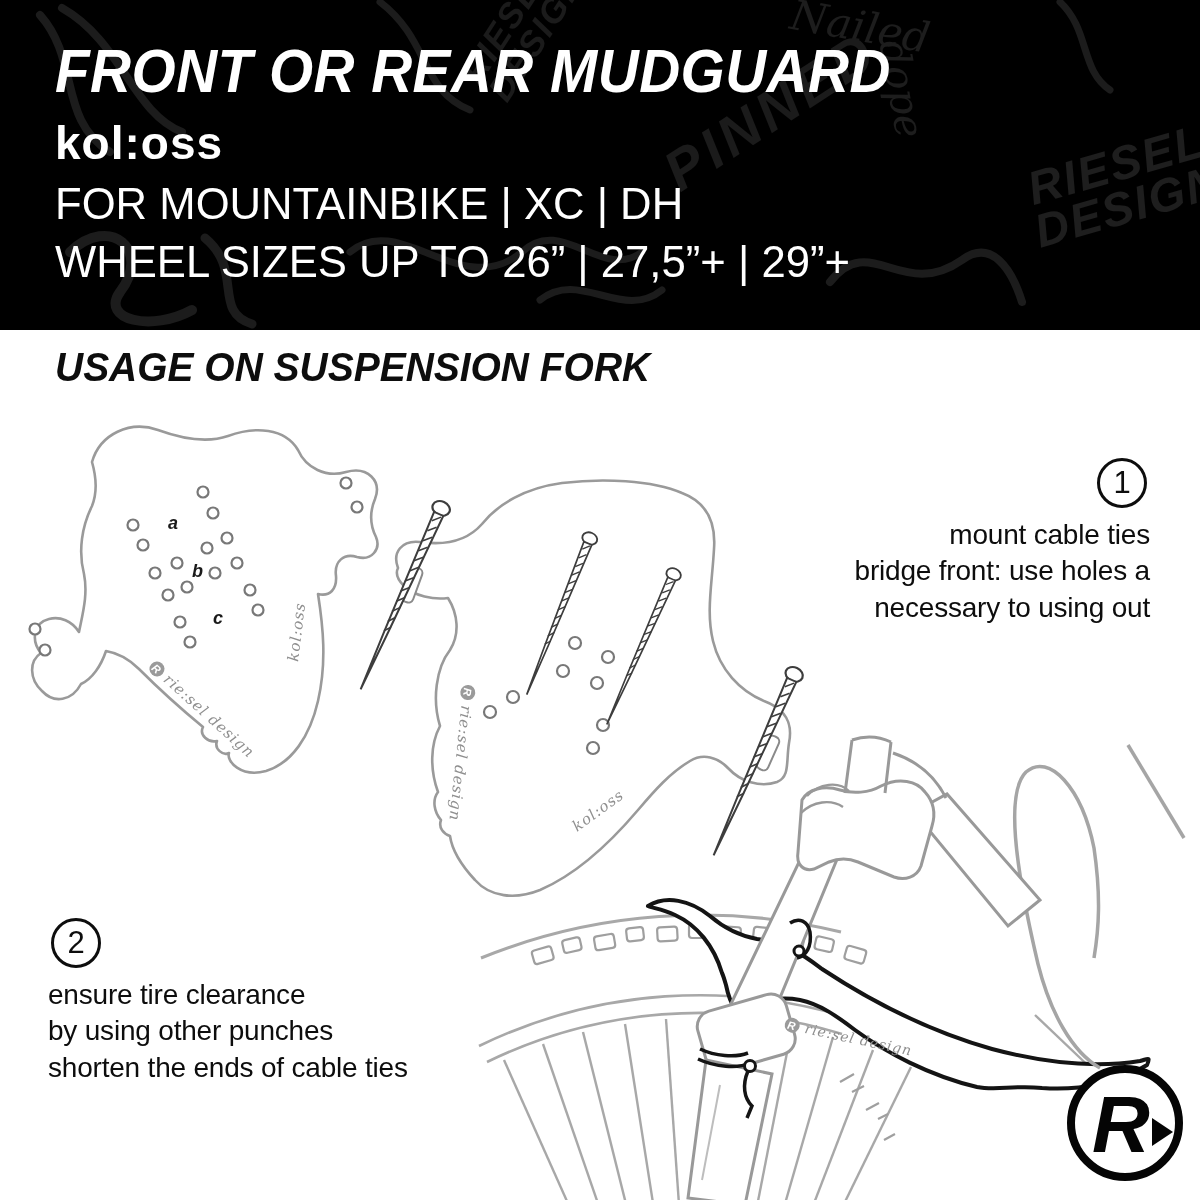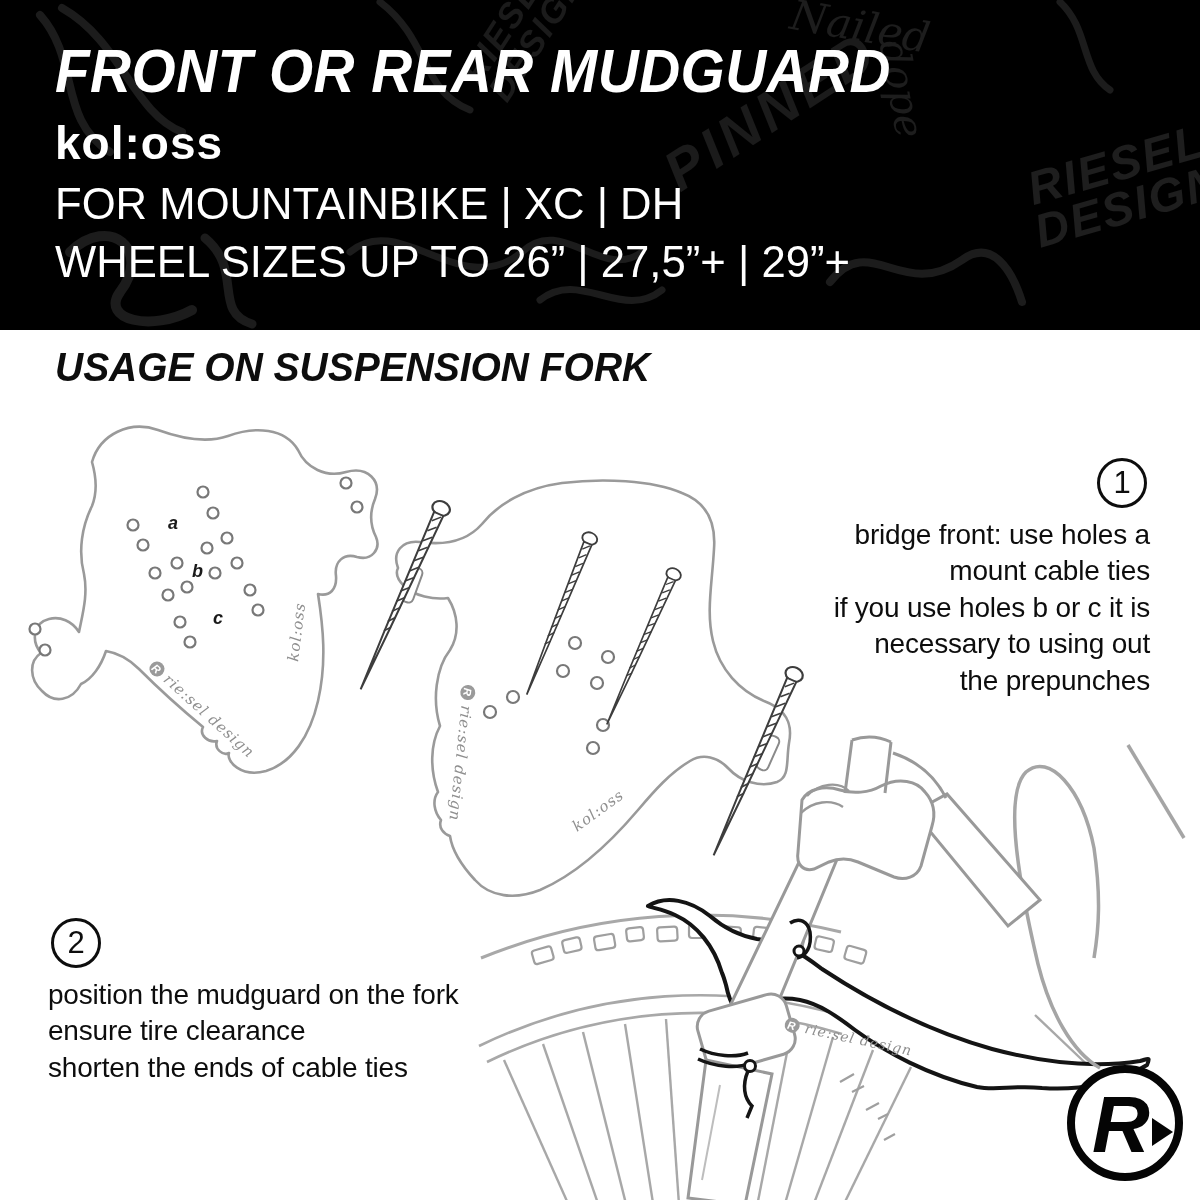--- a/index.html
+++ b/index.html
@@ -278,33 +278,31 @@
       <use href="#tie" transform="translate(676,569) rotate(24) scale(0.83)"></use>
       <use href="#tie" transform="translate(797,668) rotate(24)"></use>
     </g>
   </g>
 </svg>
 
 <div class="step step-1">
   <div class="step-badge">
     <span>1</span>
   </div>
+  <div>mount cable ties</div>
   <div>bridge front: use holes a</div>
-  <div>mount cable ties</div>
-  <div>if you use holes b or c it is</div>
   <div>necessary to using out</div>
-  <div>the prepunches</div>
 </div>
 
 <div class="step step-2">
   <div class="step-badge">
     <span>2</span>
   </div>
-  <div>position the mudguard on the fork</div>
   <div>ensure tire clearance</div>
+  <div>by using other punches</div>
   <div>shorten the ends of cable ties</div>
 </div>
 
 <div class="logo">
   <svg width="134" height="134" viewBox="0 0 134 134">
     <circle cx="67" cy="67" r="54" fill="#ffffff" stroke="#050505" stroke-width="8"></circle>
     <text x="34" y="96" font-size="80" font-weight="bold" font-style="italic" fill="#050505">R</text>
     <polygon points="94,62 115,76 94,90" fill="#050505"></polygon>
   </svg>
 </div>

